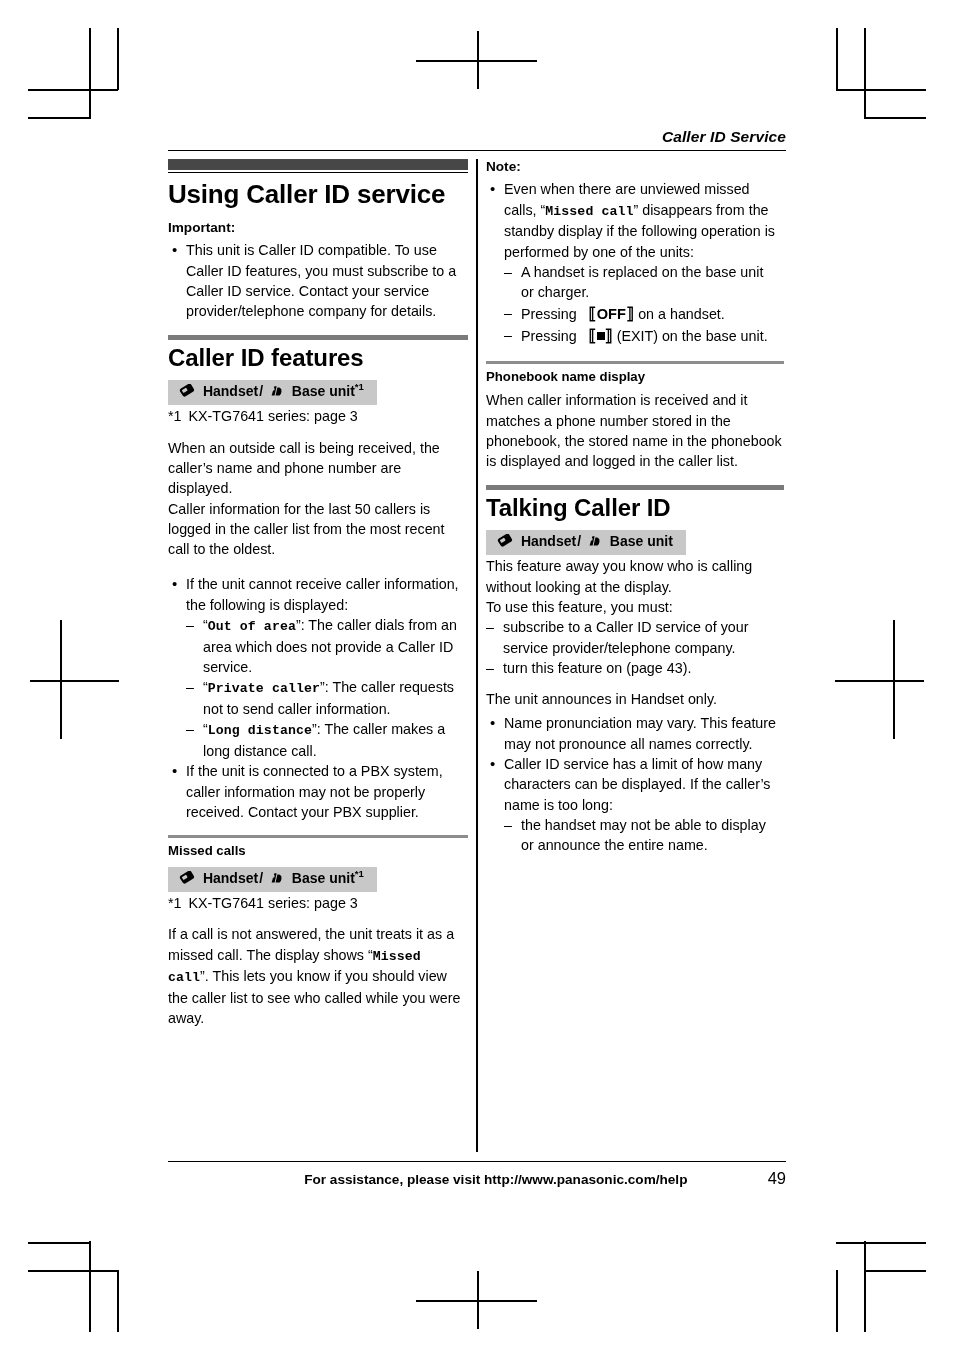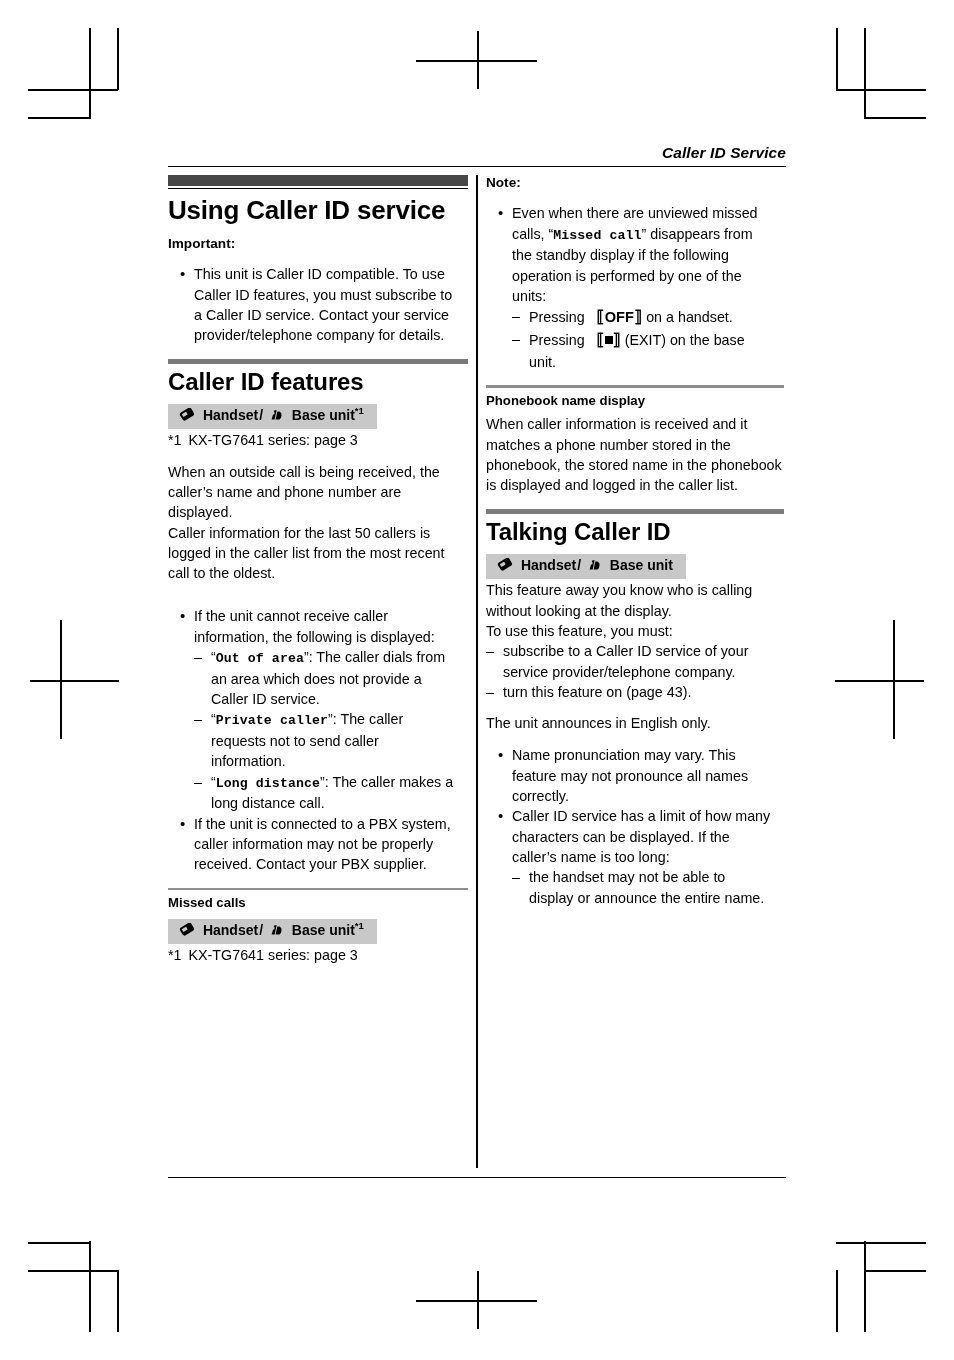--- a/index.html
+++ b/index.html
@@ -18,21 +18,21 @@
 
   
   .cropmark { position: absolute; background: #000; }
   .cm-h { height: 1.5px; }
   .cm-v { width: 1.5px; }
 
   
   .page {
     position: absolute;
     left: 168px;
-    top: 144px;
+    top: 128px;
     width: 618px;
     height: 1075px;
   }
 
   
   .runhead {
     text-align: right;
     font-size: 15.5px;
     font-weight: bold;
     font-style: italic;
@@ -119,21 +119,21 @@
     font-size: 14.3px;
     line-height: 1.42;
     margin: 0 0 0 0;
   }
   p.body + p.body { margin-top: 0; }
   .gap { height: 11px; }
 
   
   ul.bullets {
     list-style: none;
-    margin: 12px;
+    margin: 4px;
     padding: 0;
   }
   ul.bullets > li {
     position: relative;
     padding-left: 14px;
     font-size: 14.3px;
     line-height: 1.42;
     margin-bottom: 0;
   }
   ul.bullets > li::before {
@@ -358,34 +358,36 @@
             <path d="M7.6 11.4 L9.4 3.6 C10.6 3.2 12.6 3.6 13.2 5.2 C13.9 7.2 13.2 10.2 11.6 11.4 Z" fill="#000"></path>
             <rect x="4.4" y="3.9" width="2.1" height="2.6" rx="0.4" ry="0.4" fill="#c8c8c8"></rect>
           </svg>
         </span>
         <span>Base unit</span><sup>*1</sup>
       </div>
 
       <p class="footnote"><span class="fn-mark">*1</span><span>KX-TG7641 series: page 3</span></p>
 
       <div class="gap"></div>
+      <p class="body"><span>If a call is not answered, the unit treats it as a missed call. The display shows </span>“<span class="mono">Missed call</span>”<span>. This lets you know if you should view the caller list to see who called while you were away.</span></p>
 
     </div>
 
     <div class="col-gutter">
       <div class="col-divider"></div>
     </div>
 
     <div class="col-right">
 
       <div class="label-bold">Note:</div>
       <ul class="bullets">
         <li>
           <span>Even when there are unviewed missed calls, </span>“<span class="mono">Missed call</span>”<span> disappears from the standby display if the following operation is performed by one of the units:</span>
           <ul class="dashes indent-dashes">
+            <li>A handset is replaced on the base unit or charger.</li>
             <li><span>Pressing </span><span class="keycap"><span class="brk">⟦</span><span>OFF</span><span class="brk">⟧</span></span><span> on a handset.</span></li>
             <li><span>Pressing </span><span class="keycap"><span class="brk">⟦</span><span class="sq"></span><span class="brk">⟧</span></span><span> (EXIT) on the base unit.</span></li>
           </ul>
         </li>
       </ul>
 
       
       <div class="subsection-bar"></div>
       <h3 class="subsection-title">Phonebook name display</h3>
       <p class="body">When caller information is received and it matches a phone number stored in the phonebook, the stored name in the phonebook is displayed and logged in the caller list.</p>
@@ -415,30 +417,34 @@
       </div>
 
       <p class="body">This feature away you know who is calling without looking at the display.</p>
       <p class="body">To use this feature, you must:</p>
       <ul class="dashes">
         <li>subscribe to a Caller ID service of your service provider/telephone company.</li>
         <li>turn this feature on (page 43).</li>
       </ul>
 
       <div class="gap"></div>
-      <p class="body">The unit announces in English only.</p>
+      <p class="body">The unit announces in Handset only.</p>
 
       <ul class="bullets">
         <li>Name pronunciation may vary. This feature may not pronounce all names correctly.</li>
         <li>
           <span>Caller ID service has a limit of how many characters can be displayed. If the caller’s name is too long:</span>
           <ul class="dashes indent-dashes">
             <li>the handset may not be able to display or announce the entire name.</li>
           </ul>
         </li>
       </ul>
 
     </div>
   </div>
 
   <div class="footer-rule"></div>
+  <div class="footer">
+    <div class="footer-text">For assistance, please visit http://www.panasonic.com/help</div>
+    <div class="page-num">49</div>
+  </div>
 
 </div>
 
 </body></html>

